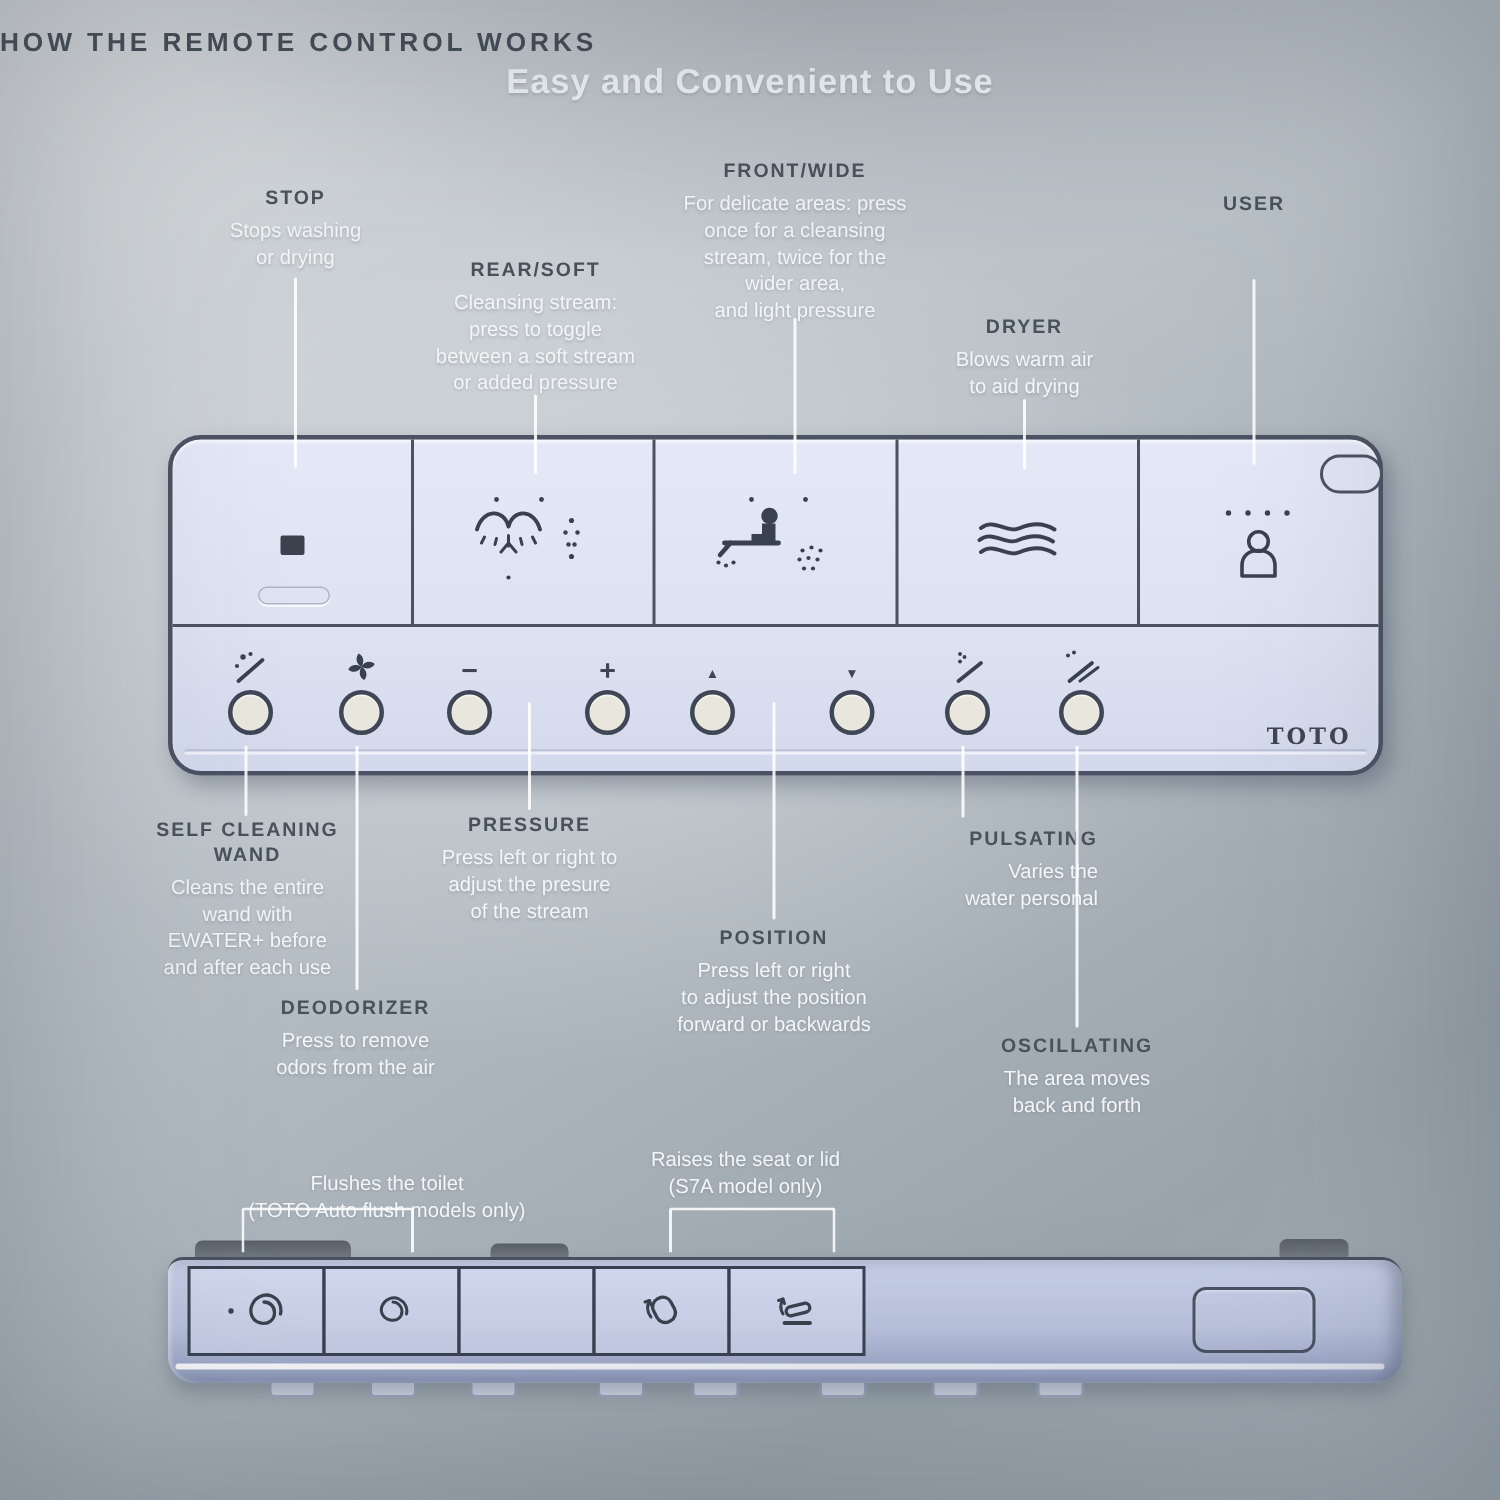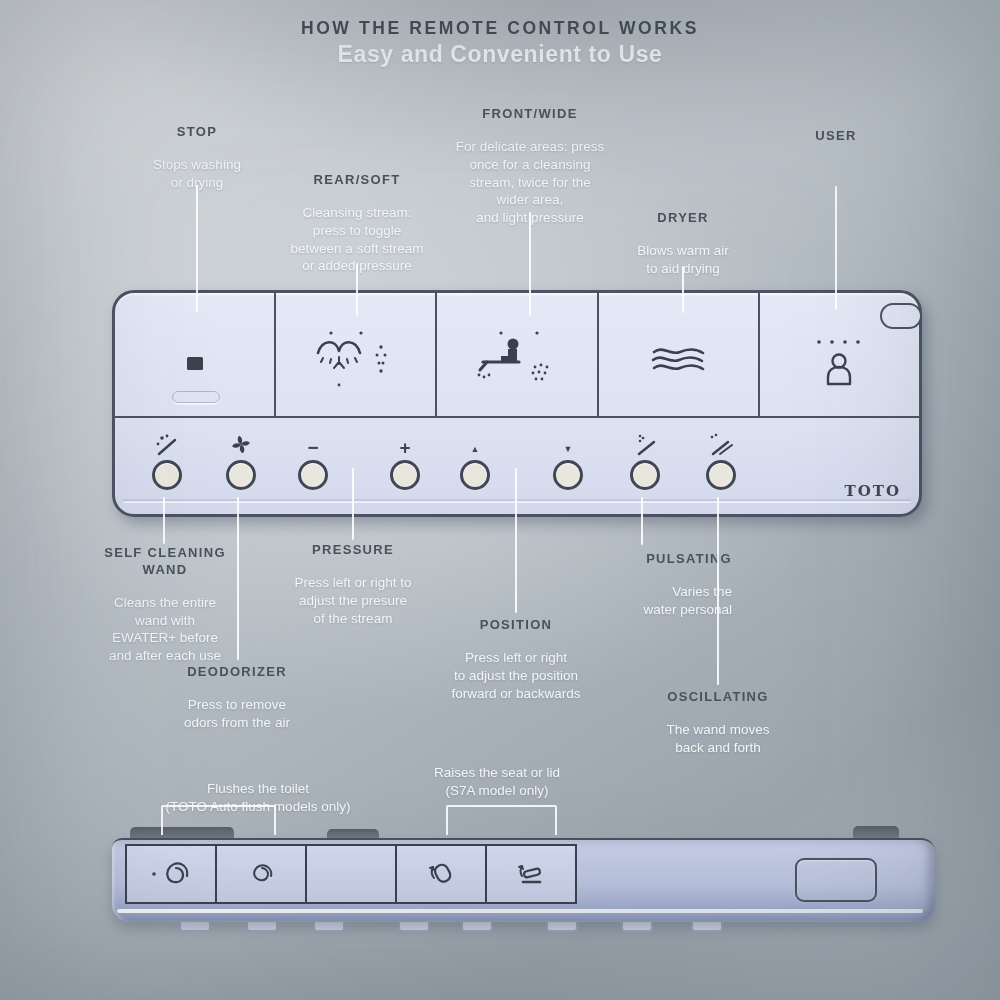--- a/index.html
+++ b/index.html
@@ -7,30 +7,30 @@
   #stage{
     position:relative;width:1000px;height:1000px;overflow:hidden;
     background:
       radial-gradient(ellipse 620px 420px at 42% 42%, rgba(255,255,255,.30), rgba(255,255,255,0) 70%),
       radial-gradient(ellipse 740px 300px at 55% 0%, rgba(70,82,92,.16), rgba(70,82,92,0) 60%),
       linear-gradient(148deg,#dcdee0 0%,#c6ccd1 26%,#adb6bd 55%,#9aa4ac 80%,#a2acb4 100%);
   }
   #vignette{position:absolute;inset:0;box-shadow:inset 0 0 190px rgba(66,76,88,.38);pointer-events:none;z-index:9;}
 
   
-  .title{position:absolute;left:0;top:18px;width:100%;text-align:center;
+  .title{position:absolute;left:0;top:18px;width:100%;text-align:left;
     color:#424b54;font-size:17.5px;font-weight:bold;letter-spacing:2.6px;}
   .subtitle{position:absolute;left:0;top:41px;width:100%;text-align:center;
     color:#f2f5f7;font-size:23px;font-weight:bold;letter-spacing:.6px;
     text-shadow:0 1px 2px rgba(90,100,110,.25);}
 
   
   .callout{position:absolute;text-align:center;}
   .co-h{color:#49525b;font-weight:bold;font-size:13px;letter-spacing:1.3px;white-space:pre-line;line-height:1.3;}
-  .co-b{color:#f3f5f7;font-size:13.5px;line-height:1.32;white-space:pre-line;margin-top:15px;
+  .co-b{color:#f3f5f7;font-size:13.5px;line-height:1.32;white-space:pre-line;margin-top:4px;
     text-shadow:0 1px 2px rgba(85,95,105,.28);} 
   .vline{position:absolute;width:2px;background:rgba(255,255,255,.88);z-index:6;border-radius:1px;}
   .bracket{position:absolute;height:28px;border:2px solid rgba(255,255,255,.88);border-bottom:none;
     border-radius:2px 2px 0 0;z-index:6;}
 
   
   .remote{position:absolute;left:112px;top:290px;width:810px;height:227px;
     background:linear-gradient(180deg,#e4e8f7 0%,#dde2f2 60%,#d3d9ec 100%);
     border:3px solid #4b5263;border-radius:22px;box-sizing:border-box;
     box-shadow:5px 7px 14px rgba(62,72,92,.38), inset 0 2px 2px rgba(255,255,255,.7);z-index:2;}
@@ -309,21 +309,21 @@
 odors from the air</div>
   </div>
   <div class="callout" style="left:411px;top:617px;width:210px;">
     <div class="co-h">POSITION</div>
     <div class="co-b">Press left or right
 to adjust the position
 forward or backwards</div>
   </div>
   <div class="callout" style="left:628px;top:689px;width:180px;">
     <div class="co-h">OSCILLATING</div>
-    <div class="co-b">The wand moves
+    <div class="co-b">The area moves
 back and forth</div>
   </div>
 
   <div class="callout co-w" style="left:138px;top:764px;width:240px;">
     <div class="co-b" style="margin-top:16px;">Flushes the toilet
 (TOTO Auto flush models only)</div>
   </div>
   <div class="callout co-w" style="left:387px;top:764px;width:220px;">
     <div class="co-b" style="margin-top:0;text-align:center;">Raises the seat or lid
 (S7A model only)</div>

